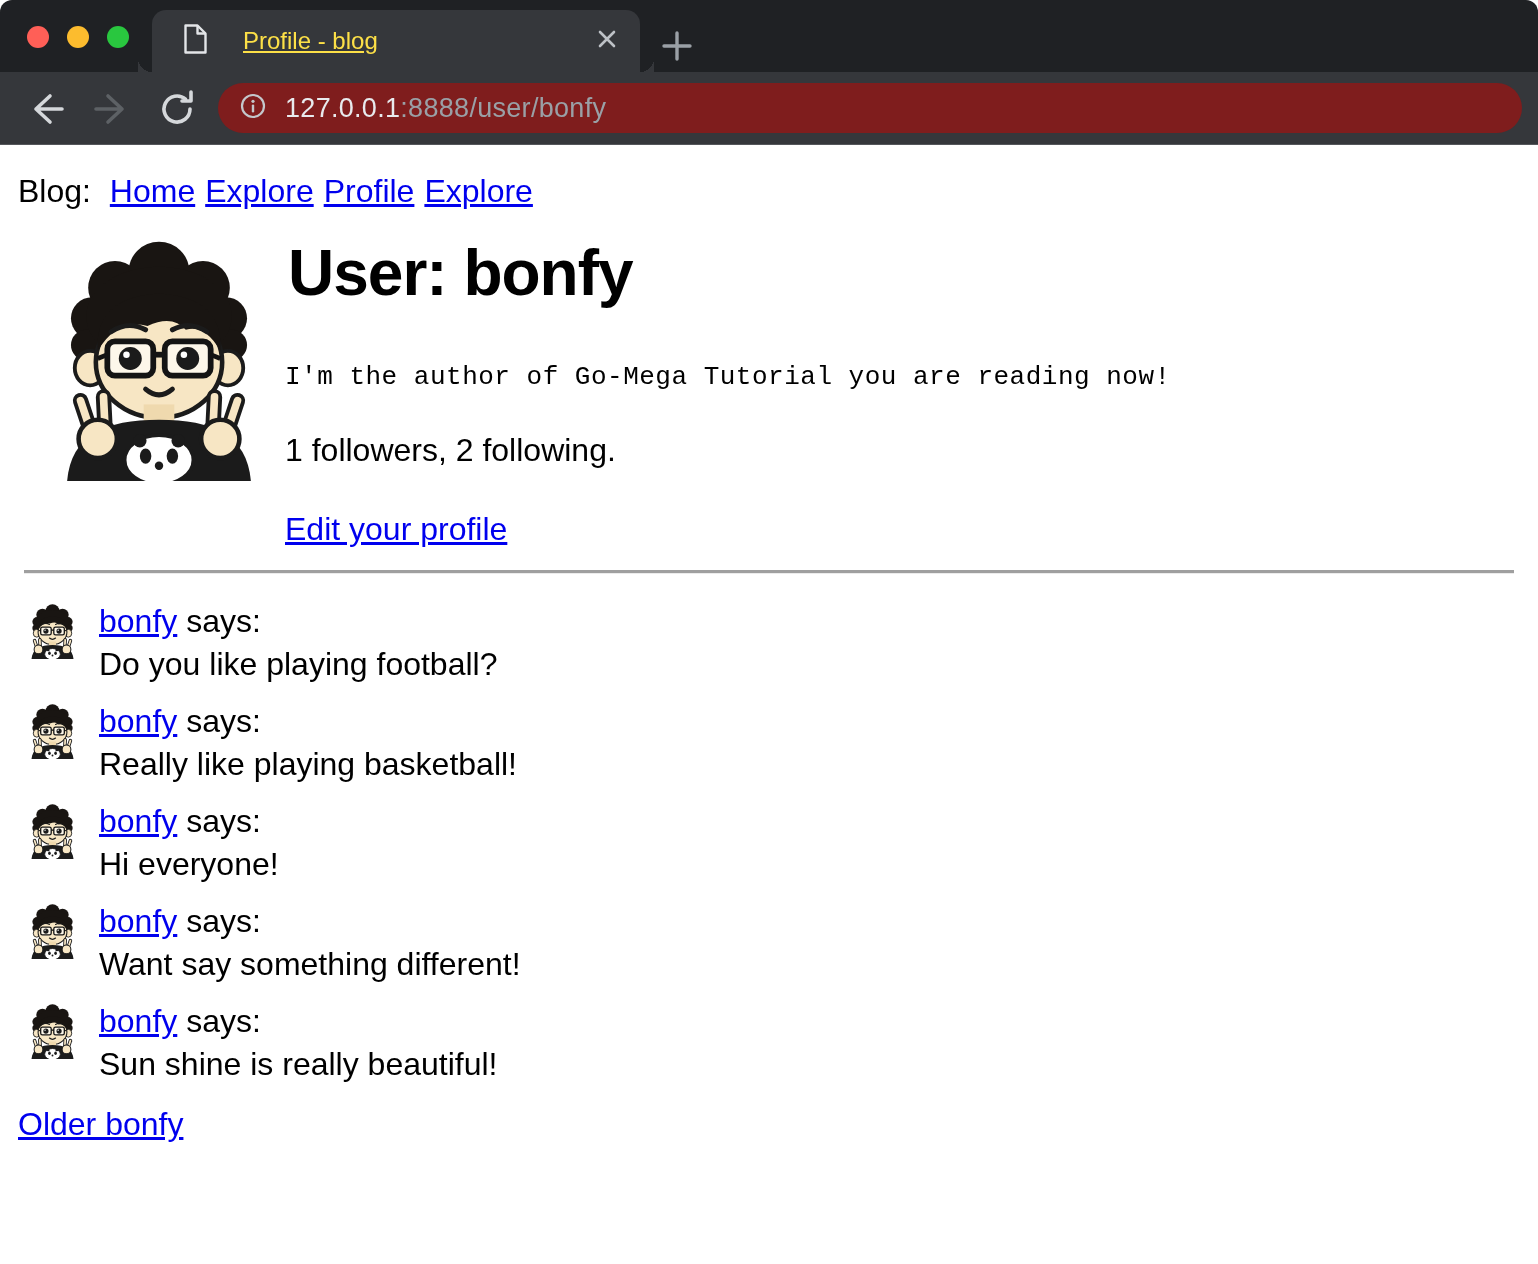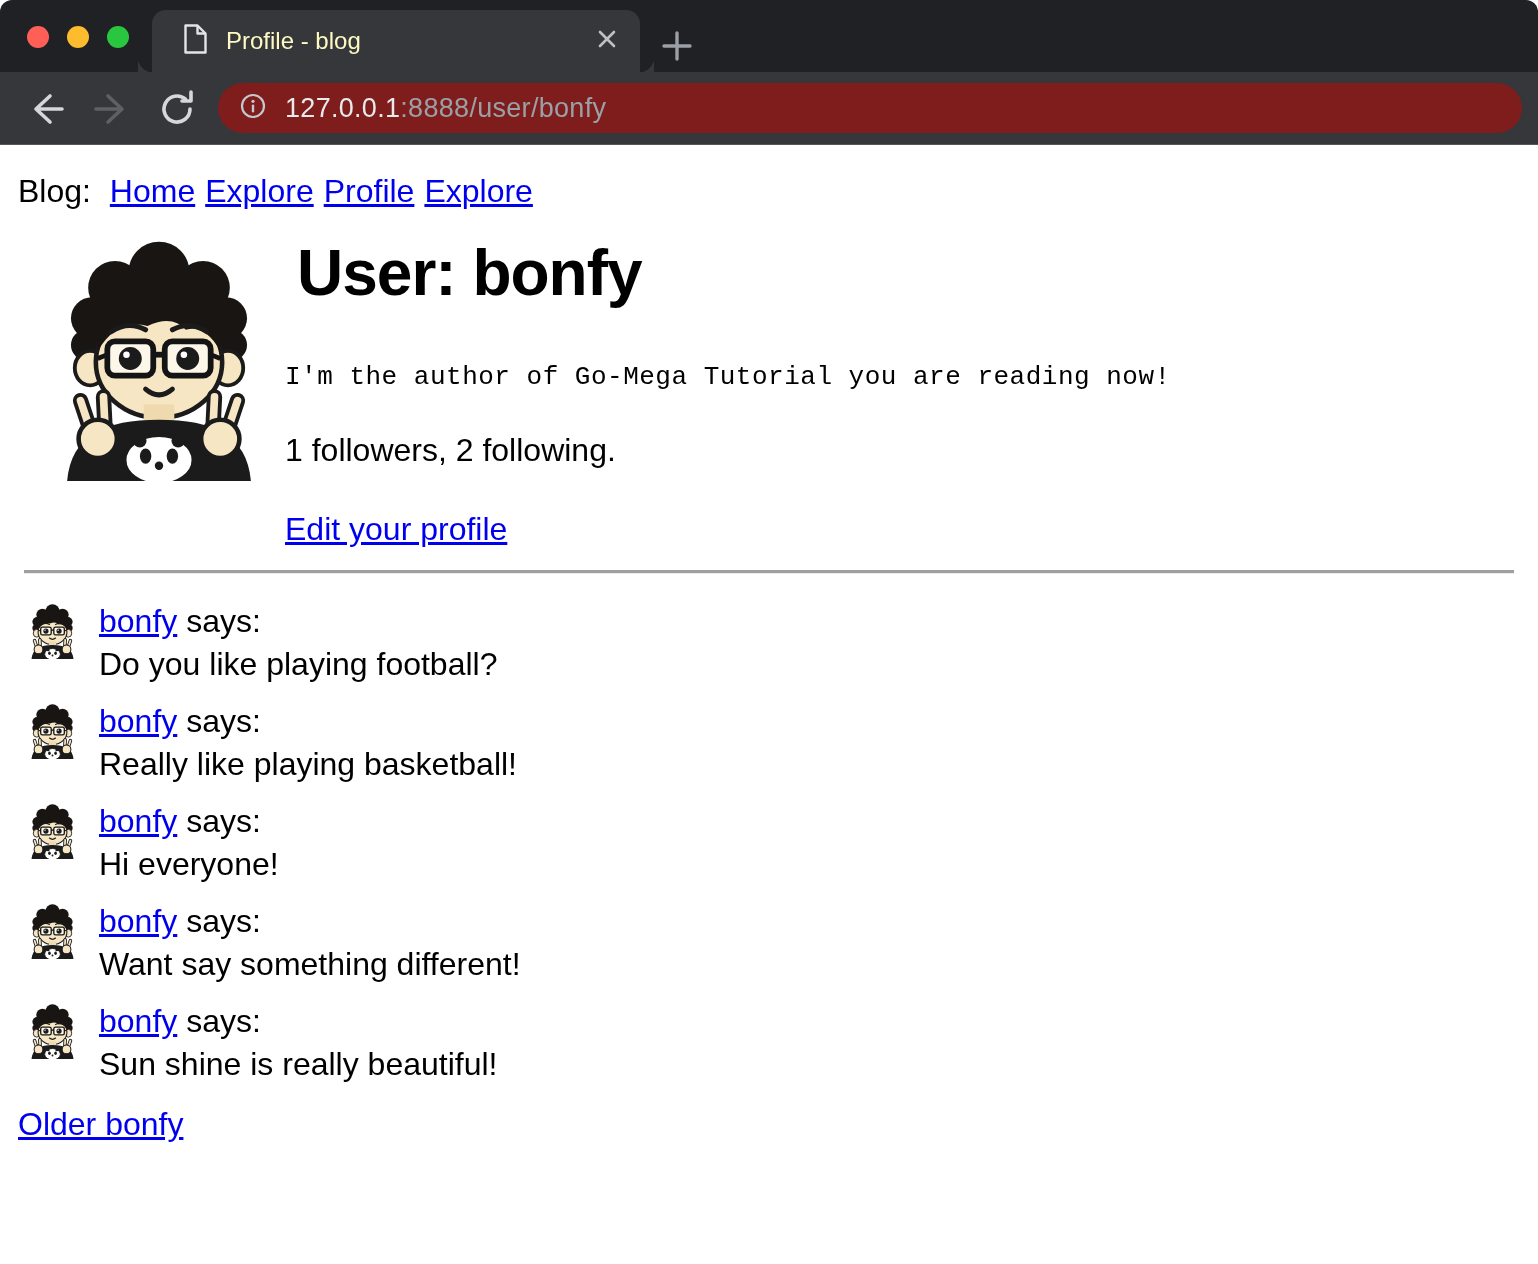--- a/index.html
+++ b/index.html
@@ -31,22 +31,22 @@
     display:flex; align-items:center;
   }
   .tab::before, .tab::after {
     content:""; position:absolute; bottom:0; width:14px; height:14px;
     background:radial-gradient(circle at 0 0, transparent 14px, #35373b 14px);
   }
   .tab::before { left:-14px; transform:scaleX(-1); }
   .tab::after  { right:-14px; }
   .tab-doc-icon { margin-left:31px; flex:0 0 auto; }
   .tab-title {
-    margin-left:18px; color:#fef9c3; font-size:24px;
-    white-space:nowrap; overflow:hidden; flex:1;
+    margin-left:35px; color:#fde047; font-size:24px;
+    white-space:nowrap; overflow:hidden; flex:1;text-decoration:underline;
   }
   .tab-close { margin-right:22px; flex:0 0 auto; cursor:default; }
   .newtab-btn { position:absolute; left:660px; top:29px; }
 
   .toolbar {
     position:relative; height:73px;
     background:#35373b;
     display:flex; align-items:center;
     border-bottom:1px solid #55575b;
     box-sizing:border-box;
@@ -72,21 +72,21 @@
   a { color:#0000ee; text-decoration:underline; cursor:pointer; }
 
   .nav-line { font-size:32px; margin:12px 0 0 2px; }
   .nav-line a { margin-left:10px; }
   .nav-prefix { color:#000; }
 
   .profile-row { display:flex; margin-top:20px; }
   .profile-avatar-cell { flex:0 0 266px; }
   .avatar-big { width:230px; height:245px; margin:6px 0 0 28px; display:block; }
   .profile-info { flex:1; padding-left:3px; }
-  .profile-info h1 { font-size:64px; font-weight:bold; margin:6px 0 0 12px; letter-spacing:-1px; }
+  .profile-info h1 { font-size:64px; font-weight:bold; margin:6px 0 0 3px; letter-spacing:-1px; }
   .about {
     font-family:"Liberation Mono", monospace;
     font-size:26px; margin:52px 0 12px 0; letter-spacing:.5px;
   }
   .last-seen  { font-size:32px; margin:40px 0 0 0; }
   .followers  { font-size:32px; margin:40px 0 0 0; }
   .edit-line  { font-size:32px; margin:42px 0 0 0; }
 
   hr.post-divider {
     height:0; border:none;

